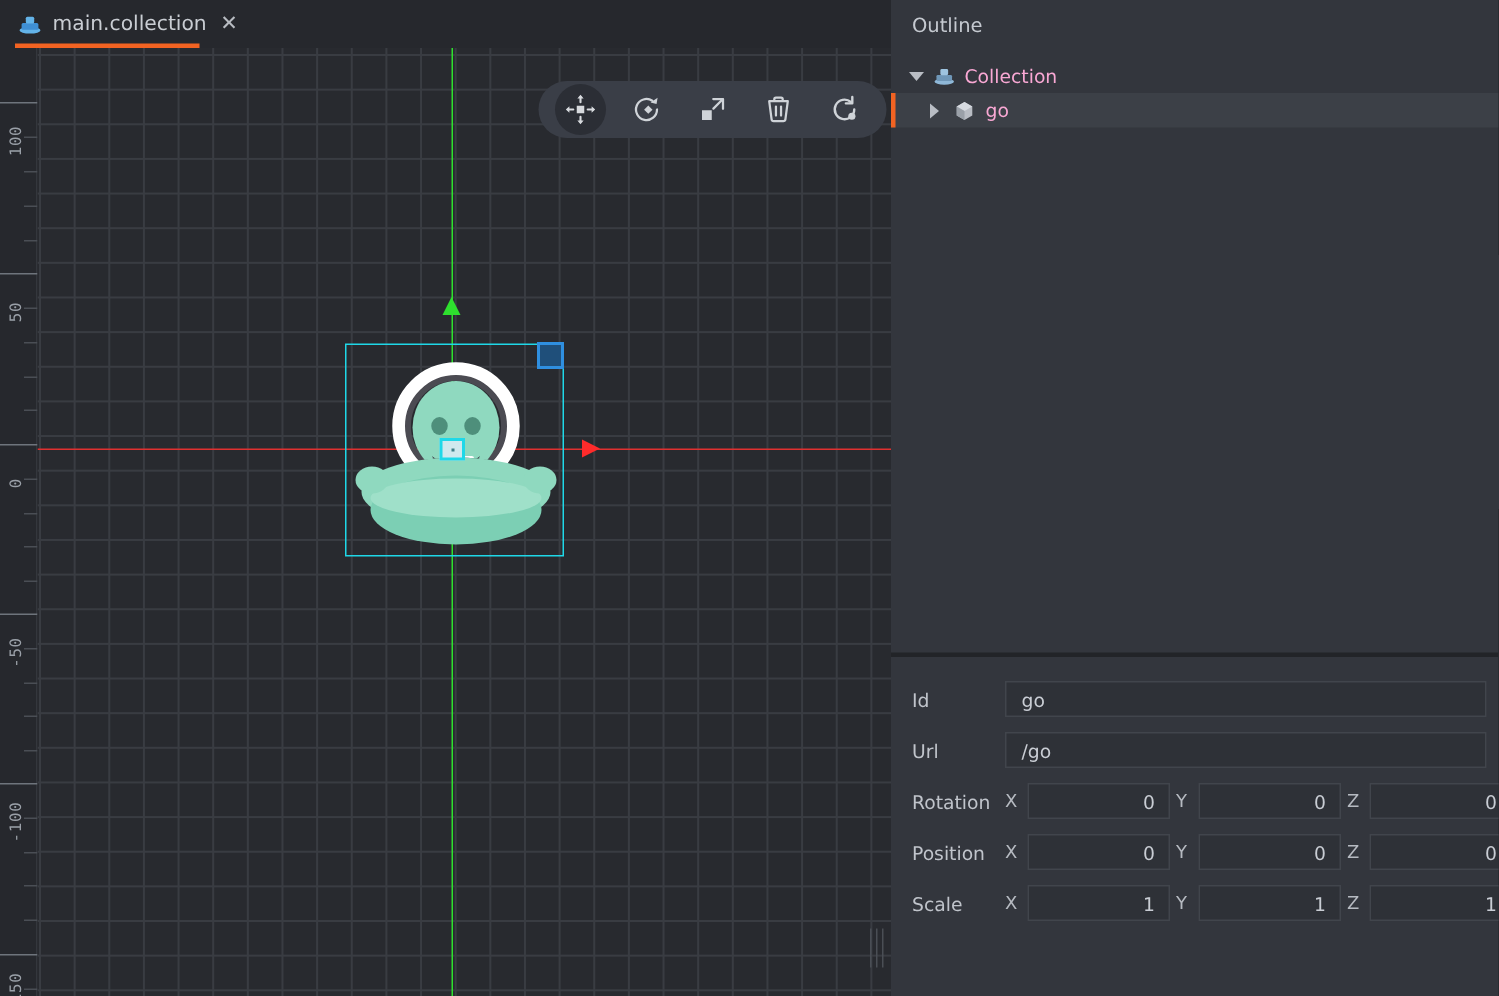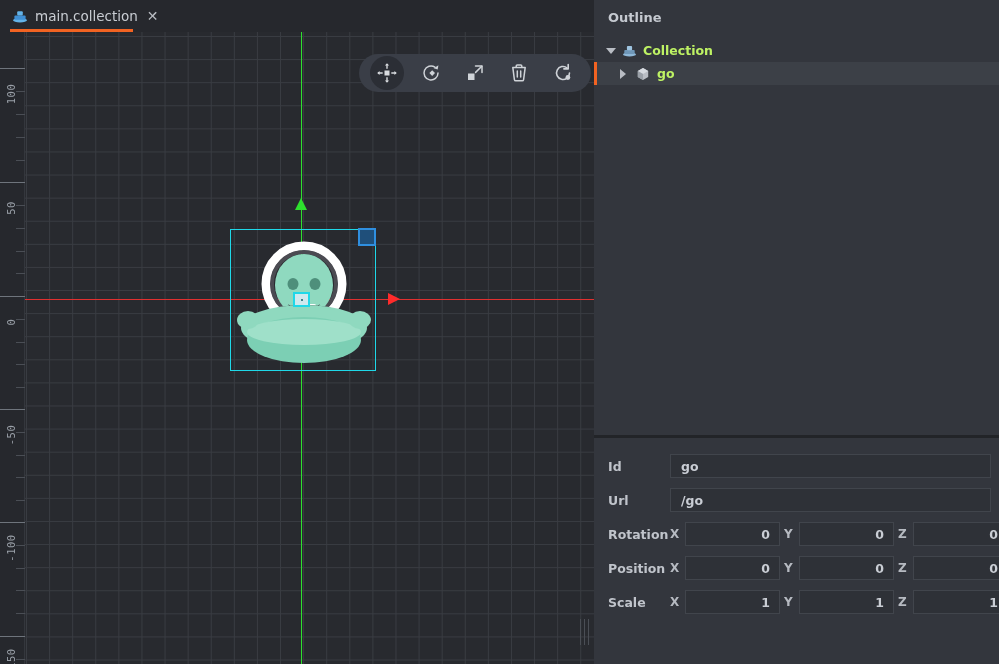--- a/index.html
+++ b/index.html
@@ -126,31 +126,30 @@
   #splitter {
     position: absolute; left: 578px; top: 618px; width: 12px; height: 28px;
     display: flex; gap: 3px; align-items: center; justify-content: center;
   }
   #splitter i { display:block; width:1px; height:26px; background:#4a4e55; }
 
   
   #rightpanel {
     position: absolute; left: 594px; top: 0; width: 405px; height: 664px;
     background: #33363d;
-    font-weight: bold;
   }
   .panel-title {
     color: #c5c9d0; font-size: 13px;
     padding: 10px 0 0 14px;
   }
   #outline { position: absolute; left: 0; top: 0; width: 405px; height: 436px; }
   #outline-tree { margin-top: 14px; }
   .tree-row {
     height: 23px; display: flex; align-items: center;
-    color: #bef264; font-size: 12.5px;
+    color: #f9a8d4; font-size: 12.5px;
     padding-left: 12px; position: relative;
   }
   .tree-row.child { padding-left: 26px; }
   .tree-row.selected { background: #3c4047; }
   .tree-row.selected::before {
     content:''; position:absolute; left:0; top:0; width:3px; height:100%;
     background:#f26322;
   }
   .caret { width: 14px; display:inline-flex; align-items:center; justify-content:flex-start; }
   .tri-down { width:0;height:0;border-left:5px solid transparent;border-right:5px solid transparent;border-top:6px solid #b9bdc4; }

